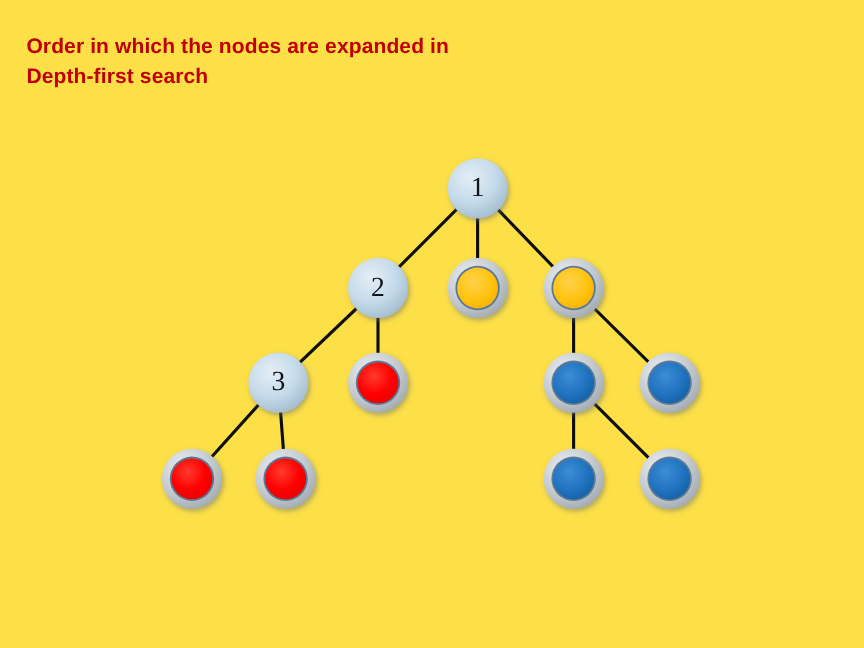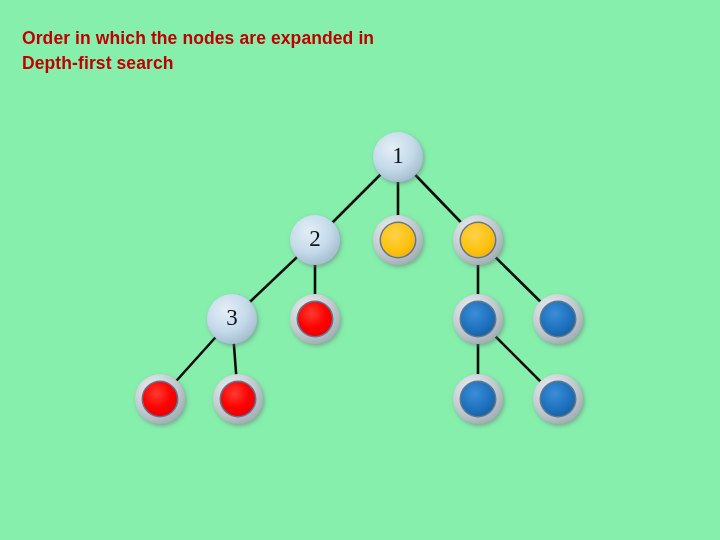--- a/index.html
+++ b/index.html
@@ -4,21 +4,21 @@
 <style>
   html, body {
     margin: 0;
     padding: 0;
     background: #ffffff;
   }
   #stage {
     position: relative;
     width: 720px;
     height: 540px;
-    background: #86efac;
+    background: #fde047;
     overflow: hidden;
     font-family: "Liberation Sans", sans-serif;
   }
   #title {
     position: absolute;
     left: 22px;
     top: 26px;
     width: 560px;
     color: #C00000;
     font-family: "Liberation Sans", sans-serif;

